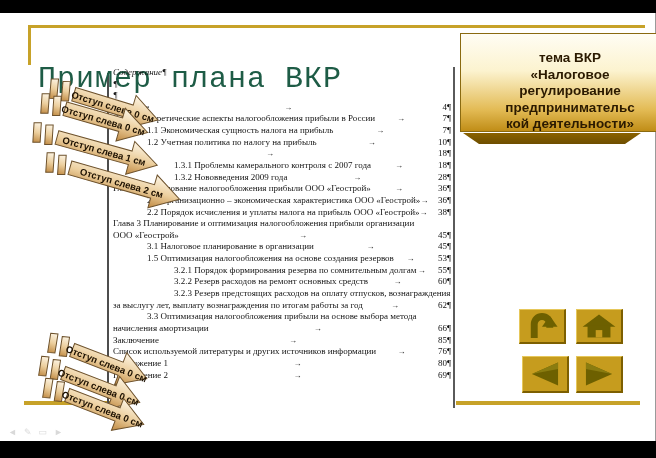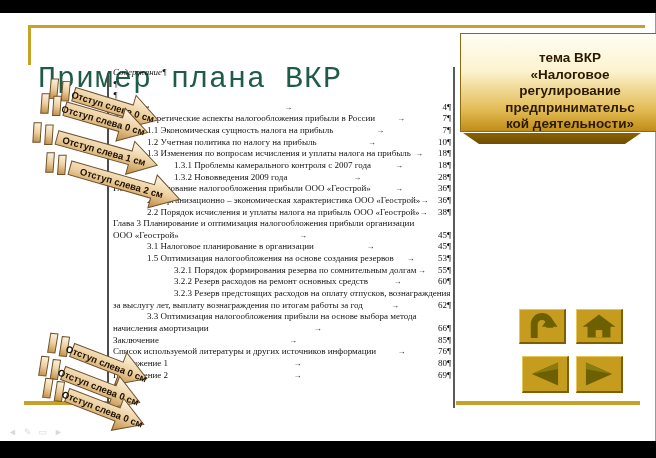--- a/index.html
+++ b/index.html
@@ -111,21 +111,20 @@
           <span class="t ind1">1.1 Экономическая сущность налога на прибыль</span>
           <span class="tab">→</span>
           <span class="pg">7¶</span>
         </div>
         <div class="toc-line">
           <span class="t ind1">1.2 Учетная политика по налогу на прибыль</span>
           <span class="tab">→</span>
           <span class="pg">10¶</span>
         </div>
         <div class="toc-line">
-          <span class="t ind1">1.3 Изменения по вопросам исчисления и уплаты налога на прибыль</span>
           <span class="tab">→</span>
           <span class="pg">18¶</span>
         </div>
         <div class="toc-line">
           <span class="t ind2">1.3.1 Проблемы камерального контроля с 2007 года</span>
           <span class="tab">→</span>
           <span class="pg">18¶</span>
         </div>
         <div class="toc-line">
           <span class="t ind2">1.3.2 Нововведения 2009 года</span>

